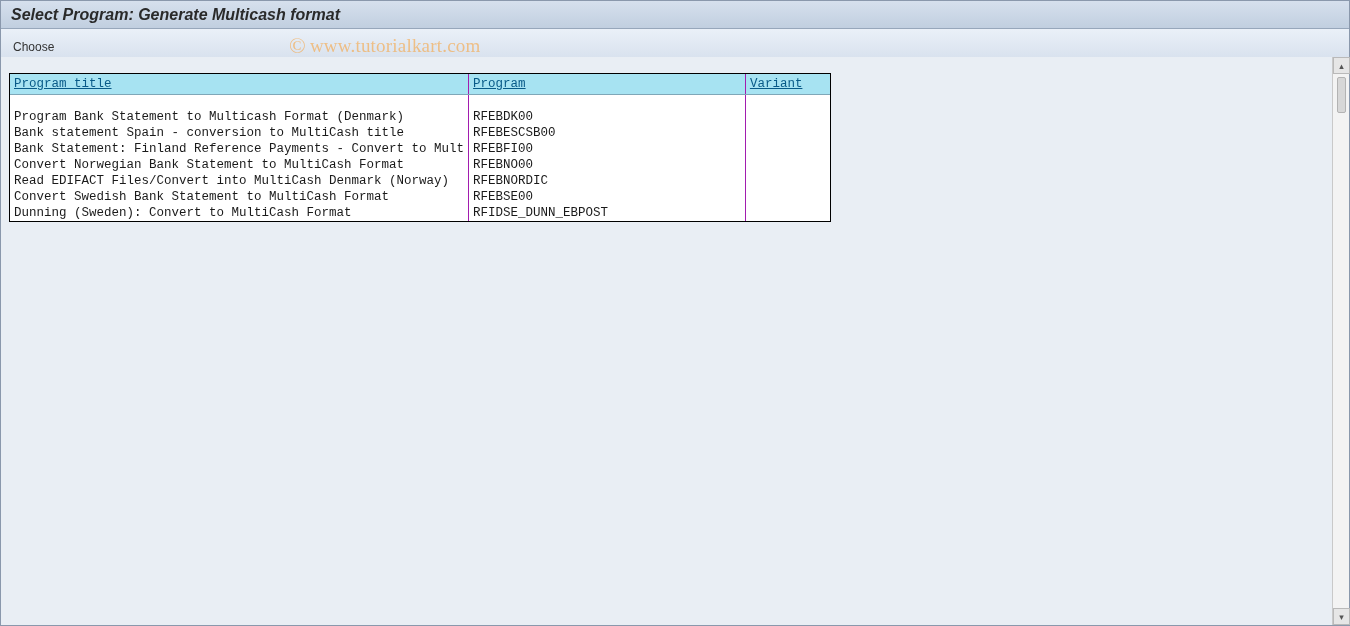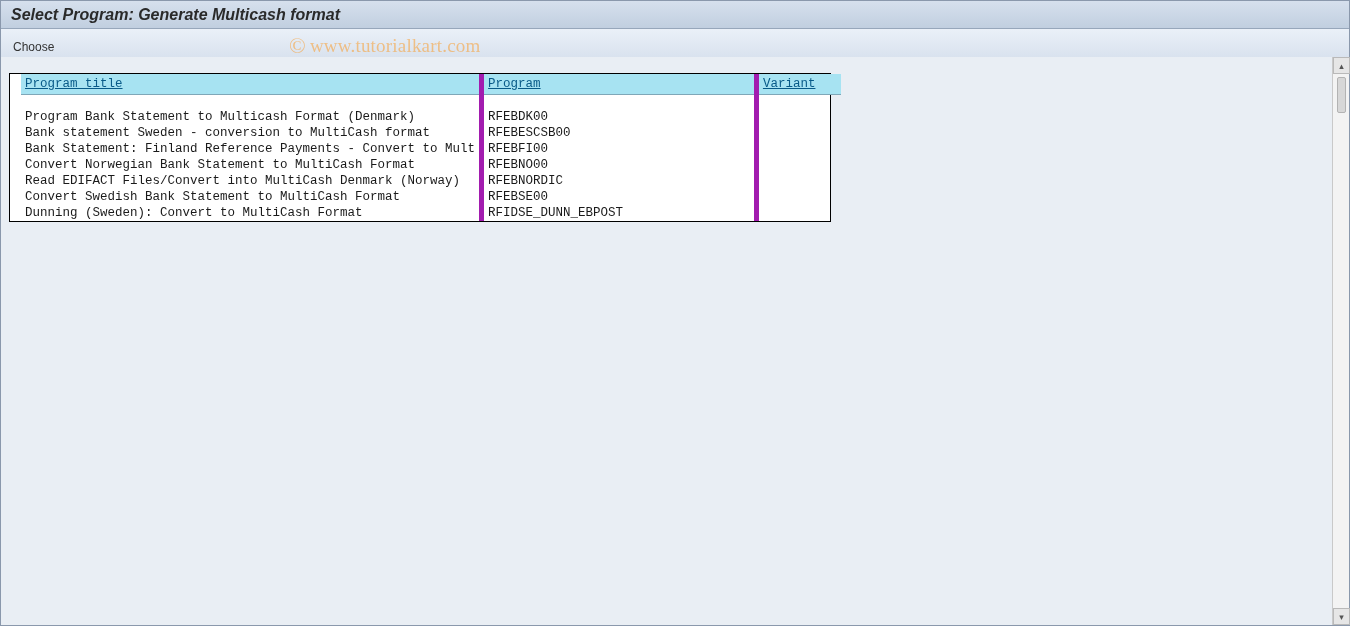--- a/index.html
+++ b/index.html
@@ -76,37 +76,36 @@
     border: 1px solid #000;
     background: #fff;
     font-family: "Courier New", monospace;
     font-size: 12.5px;
     color: #1a1a1a;
     line-height: 16px;
   }
   .grid table {
     width: 100%;
     border-collapse: collapse;
-    margin-left: 11px;
   }
   .grid th {
     background: #a7e3f2;
     color: #085a88;
     font-weight: normal;
     text-align: left;
     padding: 2px 6px 2px 4px;
     height: 18px;
     border-bottom: 1px solid #7fa7b8;
     text-decoration: underline;
     font-family: "Courier New", monospace;
     font-size: 12.5px;
   }
   .grid th + th,
   .grid td + td {
-    border-left: 5px solid #a21caf;
+    border-left: 1px solid #a21caf;
   }
   .grid td {
     padding: 0 4px;
     height: 16px;
     white-space: nowrap;
     overflow: hidden;
   }
   .grid .blank-row td {
     height: 14px;
   }
@@ -167,21 +166,21 @@
               <td></td>
               <td></td>
               <td></td>
             </tr>
             <tr>
               <td>Program Bank Statement to Multicash Format (Denmark)</td>
               <td>RFEBDK00</td>
               <td></td>
             </tr>
             <tr>
-              <td>Bank statement Sweden - conversion to MultiCash format</td>
+              <td>Bank statement Spain - conversion to MultiCash title</td>
               <td>RFEBESCSB00</td>
               <td></td>
             </tr>
             <tr>
               <td>Bank Statement: Finland Reference Payments - Convert to Mult</td>
               <td>RFEBFI00</td>
               <td></td>
             </tr>
             <tr>
               <td>Convert Norwegian Bank Statement to MultiCash Format</td>

